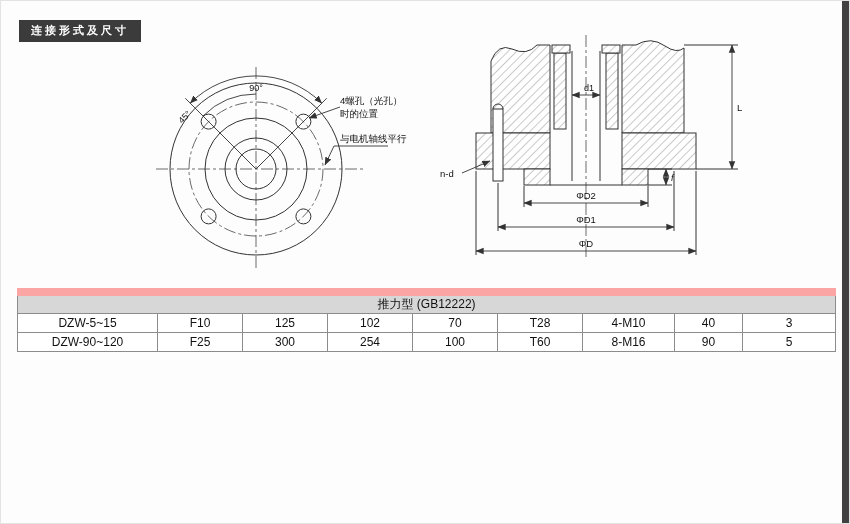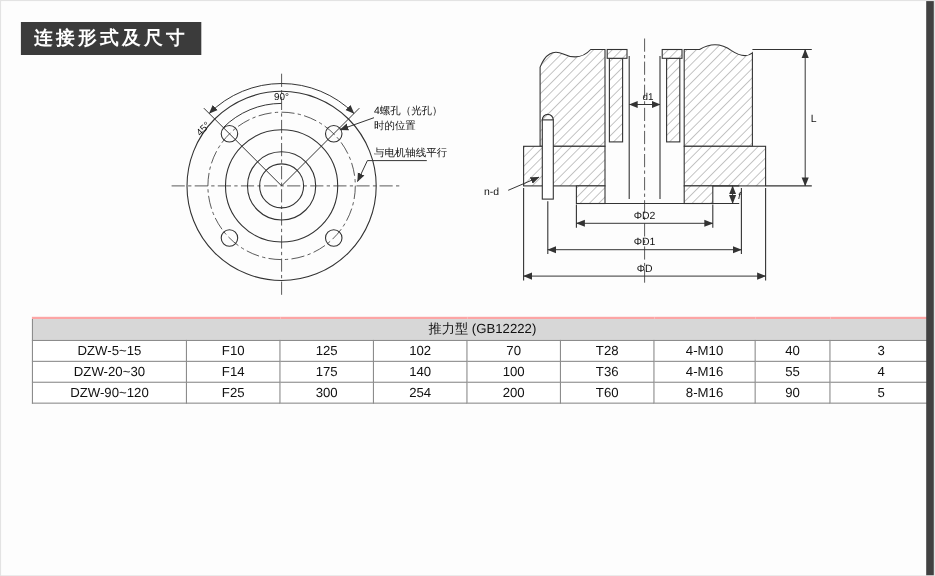--- a/index.html
+++ b/index.html
@@ -1,33 +1,33 @@
 <!DOCTYPE html>
 <html><head>
 <meta charset="utf-8">
 <style>
   * { margin:0; padding:0; box-sizing:border-box; }
   html,body { background:#ffffff; }
   body { font-family:"Liberation Sans","DejaVu Sans",sans-serif; color:#111; }
   .page { position:relative; width:850px; height:524px; background:#fdfdfd; overflow:hidden; border:1px solid #e3e3e3; }
 
   .title-bar { position:absolute; left:18px; top:19px; background:#3b3b3b; color:#ffffff;
-               padding:3px 12px 4px; font-size:17px; font-weight:bold; letter-spacing:3px; }
+               padding:3px 12px 4px; font-size:11px; font-weight:bold; letter-spacing:3px; }
 
   .front-view   { position:absolute; left:125px; top:46px; }
   .section-view { position:absolute; left:425px; top:30px; }
 
   svg text { font-family:"Liberation Sans","DejaVu Sans",sans-serif; fill:#111; }
   .thin { stroke:#333; stroke-width:1; fill:none; }
   .dim  { stroke:#333; stroke-width:0.9; fill:none; }
   .cl   { stroke:#444; stroke-width:0.8; fill:none; stroke-dasharray:12 3 3 3; }
   .hatched { fill:url(#hatch); stroke:#333; stroke-width:1; }
 
-  .dim-table { position:absolute; left:28px; top:287px; width:818px; border-collapse:collapse;
-               table-layout:fixed; font-size:12px; border-top:2px solid #fca5a5; background:#fff; }
+  .dim-table { position:absolute; left:16px; top:287px; width:818px; border-collapse:collapse;
+               table-layout:fixed; font-size:12px; border-top:8px solid #fca5a5; background:#fff; }
   .dim-table th, .dim-table td { border:1px solid #8c8c8c; text-align:center; font-weight:normal;
                height:19px; padding:0 2px; white-space:nowrap; overflow:hidden; }
   .dim-table thead th { background:#d7d7d7; height:20px; }
 
   .edge-strip { position:absolute; right:0; top:0; width:7px; height:524px; background:#414141; }
 </style>
 </head>
 <body>
 
 <div class="page">
@@ -193,36 +193,25 @@
         <td>F10</td>
         <td>125</td>
         <td>102</td>
         <td>70</td>
         <td>T28</td>
         <td>4-M10</td>
         <td>40</td>
         <td>3</td>
       </tr>
       <tr>
-        <td>DZW-20~30</td>
-        <td>F14</td>
-        <td>175</td>
-        <td>140</td>
-        <td>100</td>
-        <td>T36</td>
-        <td>4-M16</td>
-        <td>55</td>
-        <td>4</td>
-      </tr>
-      <tr>
         <td>DZW-90~120</td>
         <td>F25</td>
         <td>300</td>
         <td>254</td>
-        <td>200</td>
+        <td>100</td>
         <td>T60</td>
         <td>8-M16</td>
         <td>90</td>
         <td>5</td>
       </tr>
     </tbody>
   </table>
 
   <div class="edge-strip"></div>
 </div>

